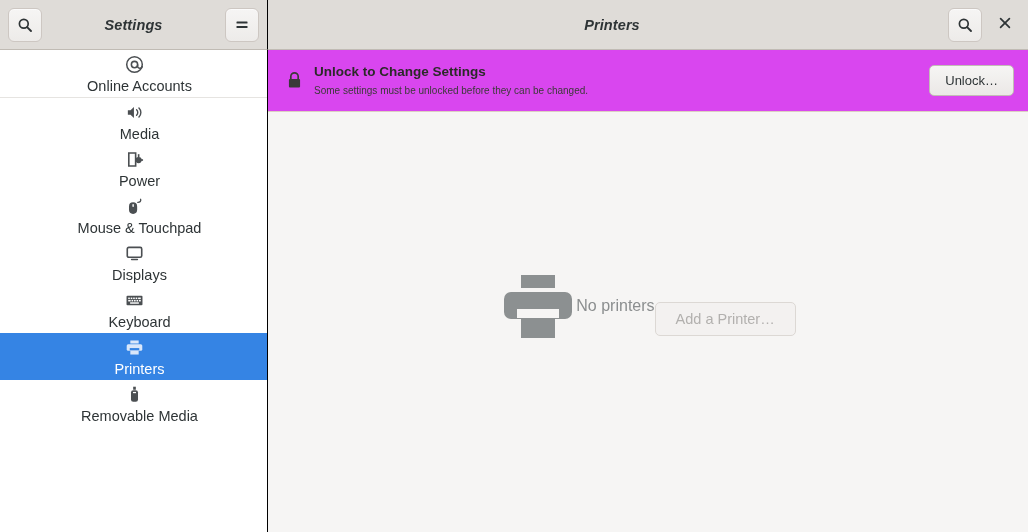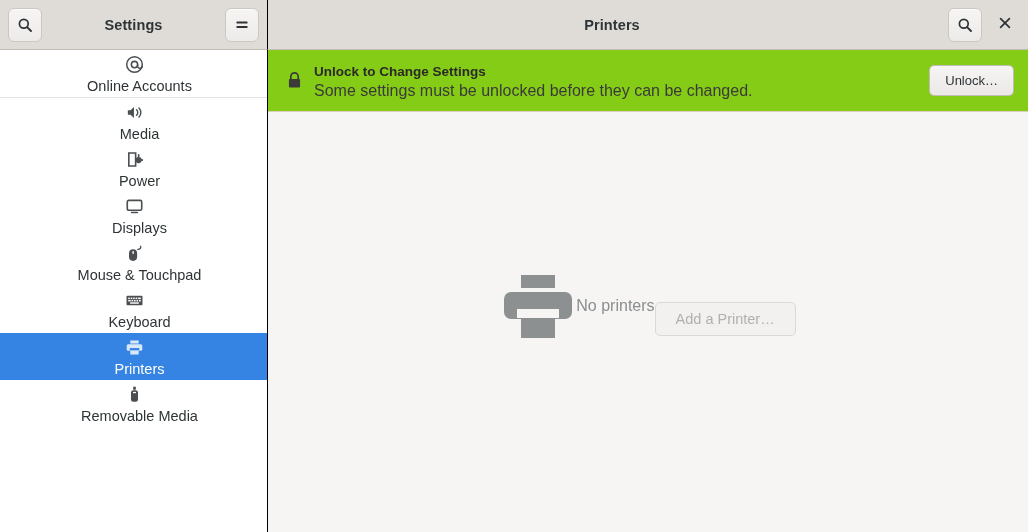--- a/index.html
+++ b/index.html
@@ -50,20 +50,21 @@
     padding: 0 8px;
   }
 
   .tb-title {
     font-size: 14.5px;
     font-weight: bold;
     color: #2e3436;
     flex: 1 1 auto;
     text-align: center;
     letter-spacing: 0.1px;
+    font-style: italic;
   }
 
   .tb-btn {
     width: 34px;
     height: 34px;
     border-radius: 6px;
     background: linear-gradient(to bottom, #f6f5f4, #edebe9);
     border: 1px solid #cdc7c2;
     box-shadow: 0 1px 0 rgba(255,255,255,0.6) inset;
     display: flex;
@@ -149,21 +150,21 @@
     flex: 1 1 auto;
     background: #f6f5f4;
     display: flex;
     flex-direction: column;
     min-width: 0;
     position: relative;
   }
 
   
   .infobar {
-    background: #84cc16;
+    background: #d946ef;
     border-bottom: 1px solid #dccfc2;
     display: flex;
     align-items: center;
     padding: 11px 14px 11px 14px;
     flex: 0 0 auto;
     min-height: 62px;
   }
 
   .infobar .lock-ico {
     flex: 0 0 24px;
@@ -178,21 +179,21 @@
   .infobar .ib-text { flex: 1 1 auto; min-width: 0; }
 
   .ib-title {
     font-size: 13.5px;
     font-weight: bold;
     color: #2b2a28;
     line-height: 19px;
   }
 
   .ib-sub {
-    font-size: 16px;
+    font-size: 10px;
     color: #3b3a38;
     line-height: 19px;
   }
 
   .unlock-btn {
     flex: 0 0 auto;
     padding: 7px 15px;
     border-radius: 5px;
     background: linear-gradient(to bottom, #f6f5f4, #ebe8e6);
     border: 1px solid #c2bcb6;
@@ -318,36 +319,36 @@
               <rect x="13.5" y="4.4" width="1.7" height="3.4" fill="currentColor"></rect>
               <rect x="16.4" y="9.7" width="2.6" height="1.7" fill="currentColor"></rect>
             </svg>
           </span>
           <span class="s-label">Power</span>
         </div>
 
         <div class="side-item">
           <span class="s-icon">
             <svg width="19" height="19" viewBox="0 0 20 20">
-              <rect x="2.4" y="3.6" width="15.2" height="10.4" rx="1.6" fill="none" stroke="currentColor" stroke-width="1.7"></rect>
-              <rect x="6.2" y="15.4" width="7.6" height="1.6" rx="0.7" fill="currentColor"></rect>
-            </svg>
-          </span>
-          <span class="s-label">Displays</span>
-        </div>
-
-        <div class="side-item">
-          <span class="s-icon">
-            <svg width="19" height="19" viewBox="0 0 20 20">
               <rect x="4.2" y="5.6" width="8.6" height="12.2" rx="4.3" fill="currentColor"></rect>
               <rect x="7.8" y="7.4" width="1.5" height="3" rx="0.7" fill="#ffffff"></rect>
               <path d="M13.4 5.6c2.6 0 3.6-1.4 3-3.2" fill="none" stroke="currentColor" stroke-width="1.4" stroke-linecap="round"></path>
             </svg>
           </span>
           <span class="s-label">Mouse &amp; Touchpad</span>
+        </div>
+
+        <div class="side-item">
+          <span class="s-icon">
+            <svg width="19" height="19" viewBox="0 0 20 20">
+              <rect x="2.4" y="3.6" width="15.2" height="10.4" rx="1.6" fill="none" stroke="currentColor" stroke-width="1.7"></rect>
+              <rect x="6.2" y="15.4" width="7.6" height="1.6" rx="0.7" fill="currentColor"></rect>
+            </svg>
+          </span>
+          <span class="s-label">Displays</span>
         </div>
 
         <div class="side-item">
           <span class="s-icon">
             <svg width="19" height="19" viewBox="0 0 20 20">
               <rect x="1.6" y="5" width="16.8" height="10" rx="1" fill="currentColor"></rect>
               <g fill="#ffffff">
                 <rect x="3.4" y="6.9" width="1.7" height="1.6"></rect>
                 <rect x="6" y="6.9" width="1.7" height="1.6"></rect>
                 <rect x="8.6" y="6.9" width="1.7" height="1.6"></rect>

